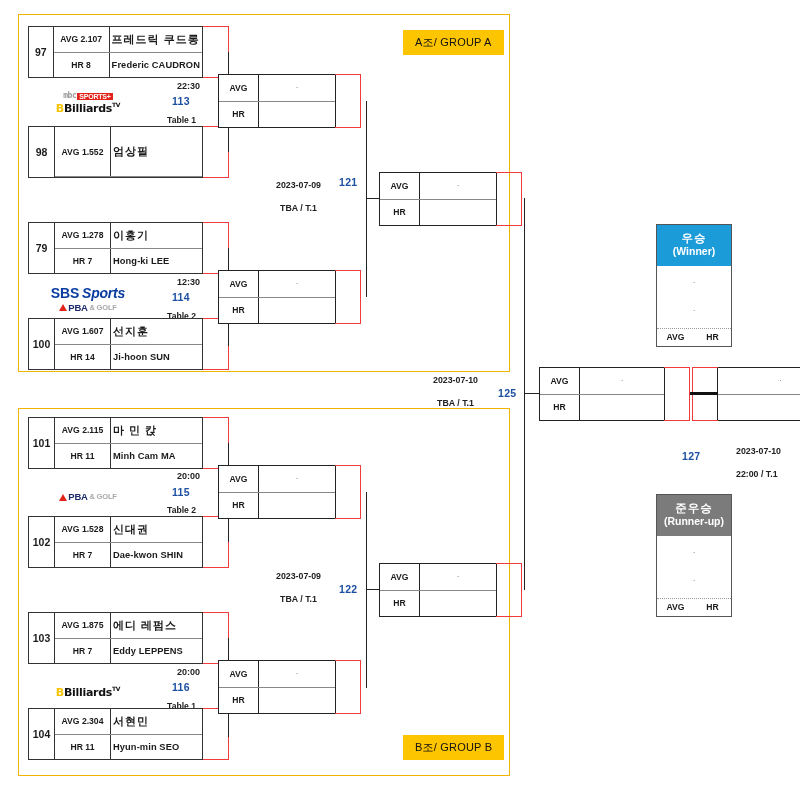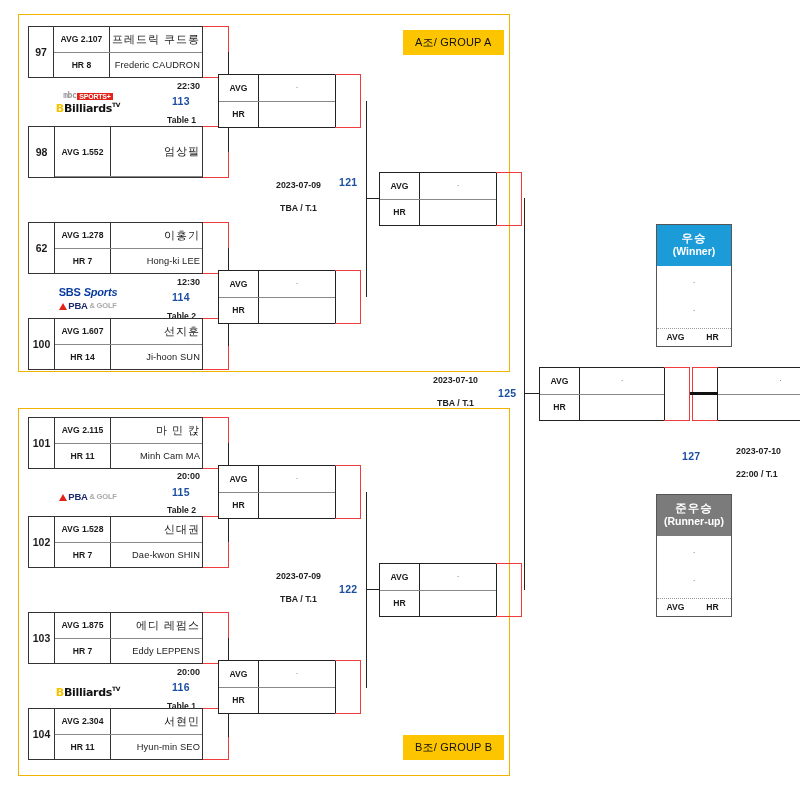--- a/index.html
+++ b/index.html
@@ -54,22 +54,22 @@
   .prow { flex:1; display:flex; align-items:center; }
   .prow.top { border-bottom:1.6px solid #888; }
   .pstat {
     width:56px; text-align:center;
     font-size:8.6px; font-weight:bold;
     border-right:1.3px solid #333;
     align-self:stretch;
     display:flex; align-items:center; justify-content:center;
   }
   .pname {
-    flex:1; text-align:right;
-    font-size:10.5px; font-weight:normal;
+    flex:1; text-align:left;
+    font-size:10.5px; font-weight:bold;
     padding:0 2px;
     white-space:nowrap; overflow:hidden;
   }
   .pname.ko { font-size:11px; letter-spacing:1px; }
   .pname.en { font-size:9.3px; letter-spacing:.1px; }
 
   
   .redstub {
     position:absolute;
     width:26px; height:52px;
@@ -102,21 +102,21 @@
   .sports-tag {
     background:#e2231a; color:#fff; font-size:7px; font-weight:bold;
     padding:0 2px; margin-left:1px; letter-spacing:-.2px;
   }
   .billiards {
     font-size:11px; font-weight:bold; color:#111; letter-spacing:-.3px;
     font-family:"DejaVu Sans", sans-serif;
   }
   .billiards .b1 { color:#f5c400; }
   .billiards sup { font-size:6px; vertical-align:super; }
-  .sbs { font-size:11px; font-weight:bold; color:#0a3ca0; letter-spacing:-.2px; }
+  .sbs { font-size:14px; font-weight:bold; color:#0a3ca0; letter-spacing:-.2px; }
   .sbs i { color:#0a3ca0; font-style:italic; font-weight:bold; }
   .pba-line { display:flex; align-items:center; justify-content:center; line-height:1; }
   .pba-tri {
     width:0;height:0;border-left:4px solid transparent;border-right:4px solid transparent;
     border-bottom:7px solid #e2231a; margin-right:1px;
   }
   .pba { font-size:9.5px; font-weight:bold; color:#1b2a6b; letter-spacing:-.3px; }
   .golf { font-size:7.5px; font-weight:bold; color:#a8a8a8; margin-left:2px; letter-spacing:-.2px; }
 
   
@@ -247,21 +247,21 @@
       <div class="rval">·</div>
     </div>
     <div class="rrow">
       <div class="rlabel">HR</div>
       <div class="rval"></div>
     </div>
     <div class="redtail"></div>
   </div>
 
   <div class="player" style="left:28px; top:222px;">
-    <div class="seed">62</div>
+    <div class="seed">79</div>
     <div class="pcols">
       <div class="prow top">
         <div class="pstat">AVG 1.278</div>
         <div class="pname ko">이홍기</div>
       </div>
       <div class="prow">
         <div class="pstat">HR 7</div>
         <div class="pname en">Hong-ki LEE</div>
       </div>
     </div>

